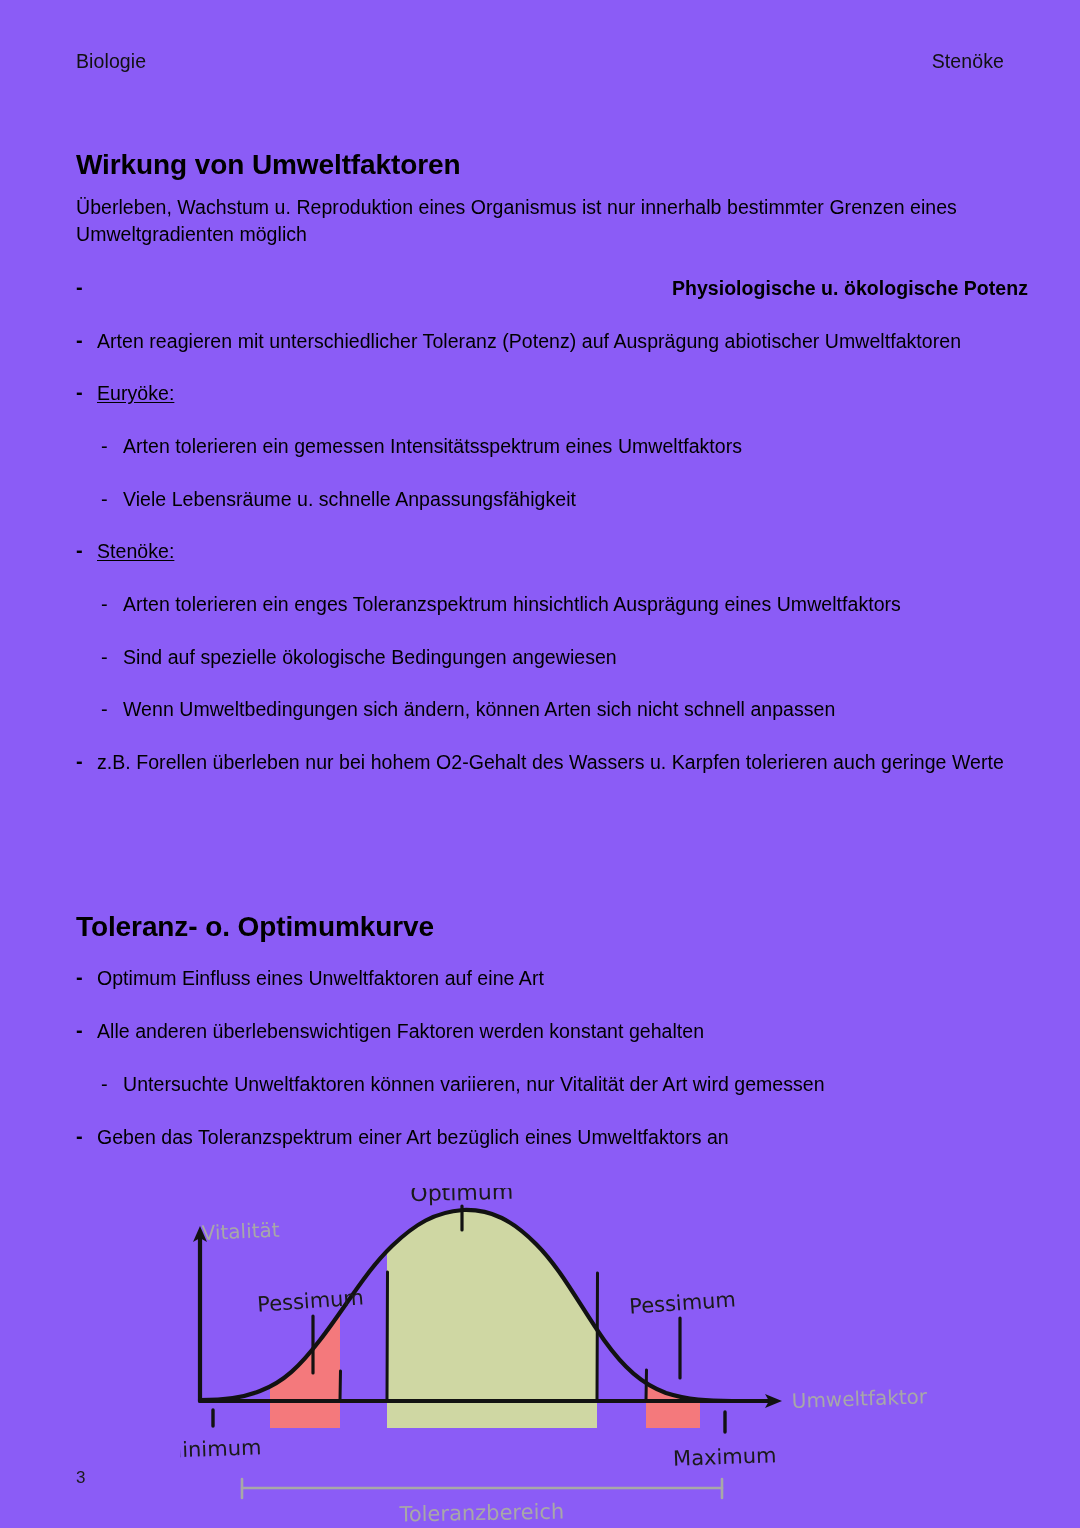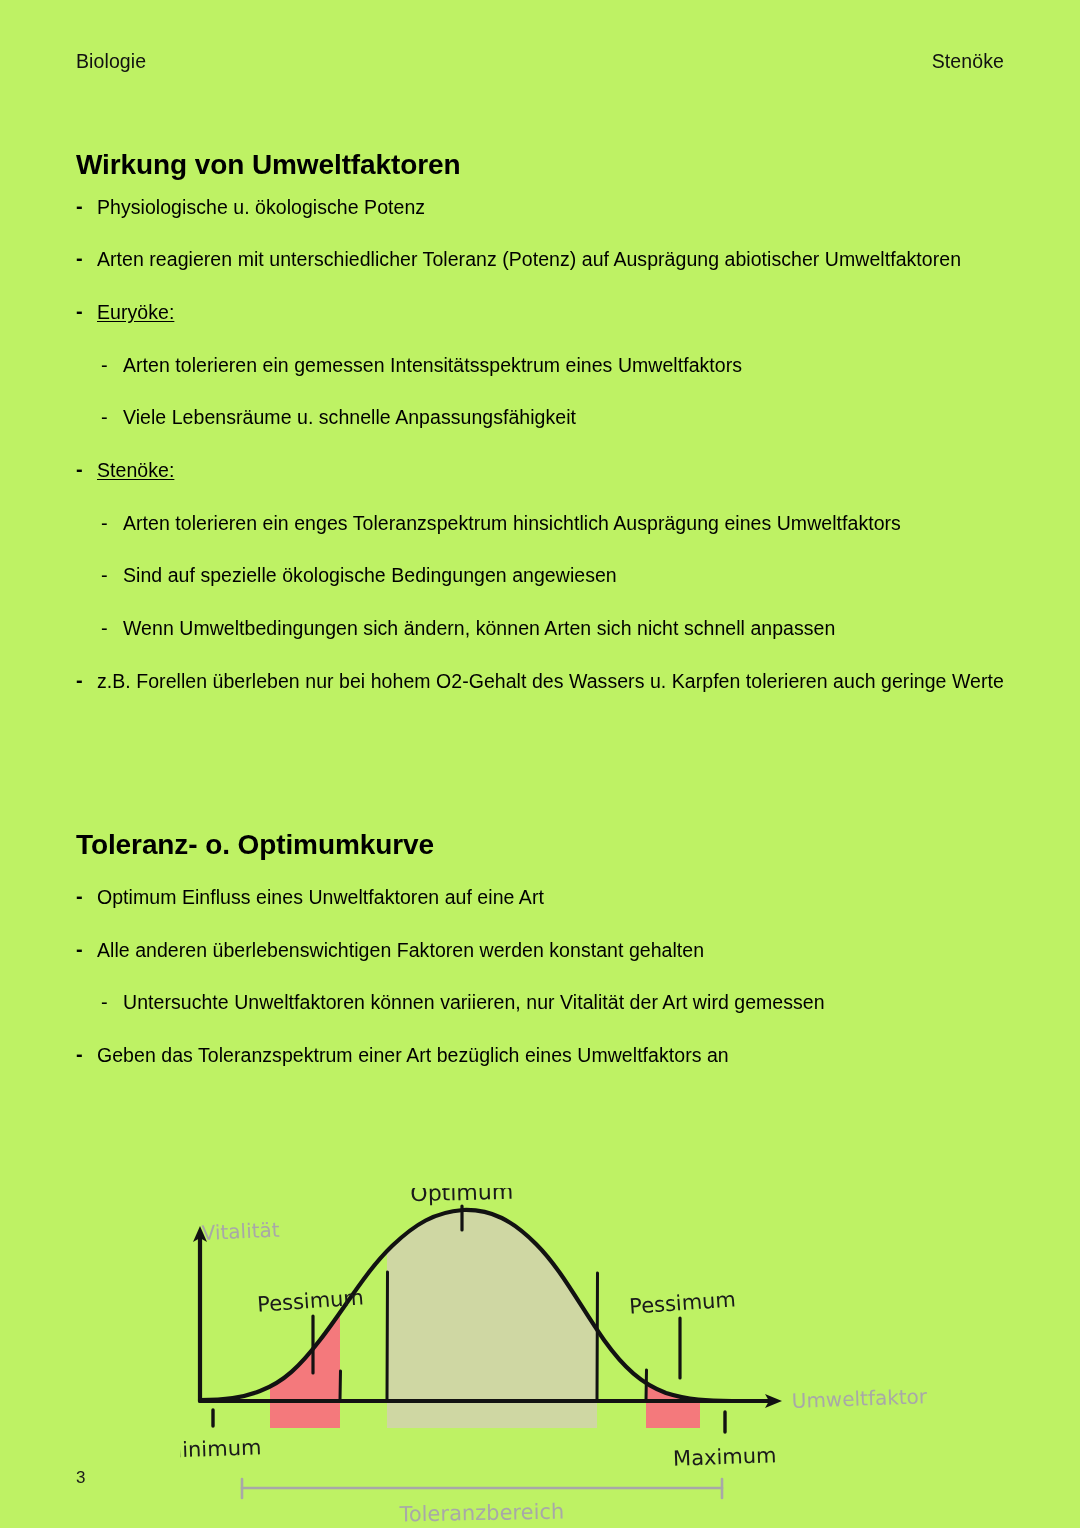--- a/index.html
+++ b/index.html
@@ -8,21 +8,21 @@
     background: #ffffff;
   }
   body {
     font-family: "Liberation Sans", sans-serif;
     color: #000000;
   }
   .page {
     position: relative;
     width: 1080px;
     height: 1528px;
-    background: #bef264;
+    background: #8b5cf6;
     overflow: hidden;
     box-sizing: border-box;
   }
 
   
   .running-header {
     position: absolute;
     top: 50px;
     left: 76px;
     right: 76px;
@@ -78,21 +78,21 @@
     font-weight: bold;
   }
   ul.bl > li.lvl2 {
     margin-left: 25px;
     padding-left: 22px;
   }
   ul.bl > li.lvl2:before {
     font-weight: normal;
     top: -1px;
   }
-  li.bold-item { font-weight: normal; }
+  li.bold-item { font-weight: bold; text-align: right; }
   li.bold-item:before { font-weight: bold; }
   .u { text-decoration: underline; text-underline-offset: 2px; }
   .b { font-weight: normal; }
 
   .spacer-block { height: 108px; }
 
   h1.section-title.second { margin-bottom: 22px; }
 
   
   .diagram-wrap {
@@ -120,20 +120,21 @@
 
   <div class="running-header">
     <span>Biologie</span>
     <span>Stenöke</span>
   </div>
 
   <div class="content">
 
     <h1 class="section-title">Wirkung von Umweltfaktoren</h1>
 
+    <p class="lead">Überleben, Wachstum u. Reproduktion eines Organismus ist nur innerhalb bestimmter Grenzen eines Umweltgradienten möglich</p>
 
     <ul class="bl">
       <li class="bold-item">Physiologische u. ökologische Potenz</li>
 
       <li>Arten reagieren mit unterschiedlicher Toleranz (Potenz) auf Ausprägung abiotischer Umweltfaktoren</li>
 
       <li>
         <span class="u">Euryöke:</span>
       </li>
 

